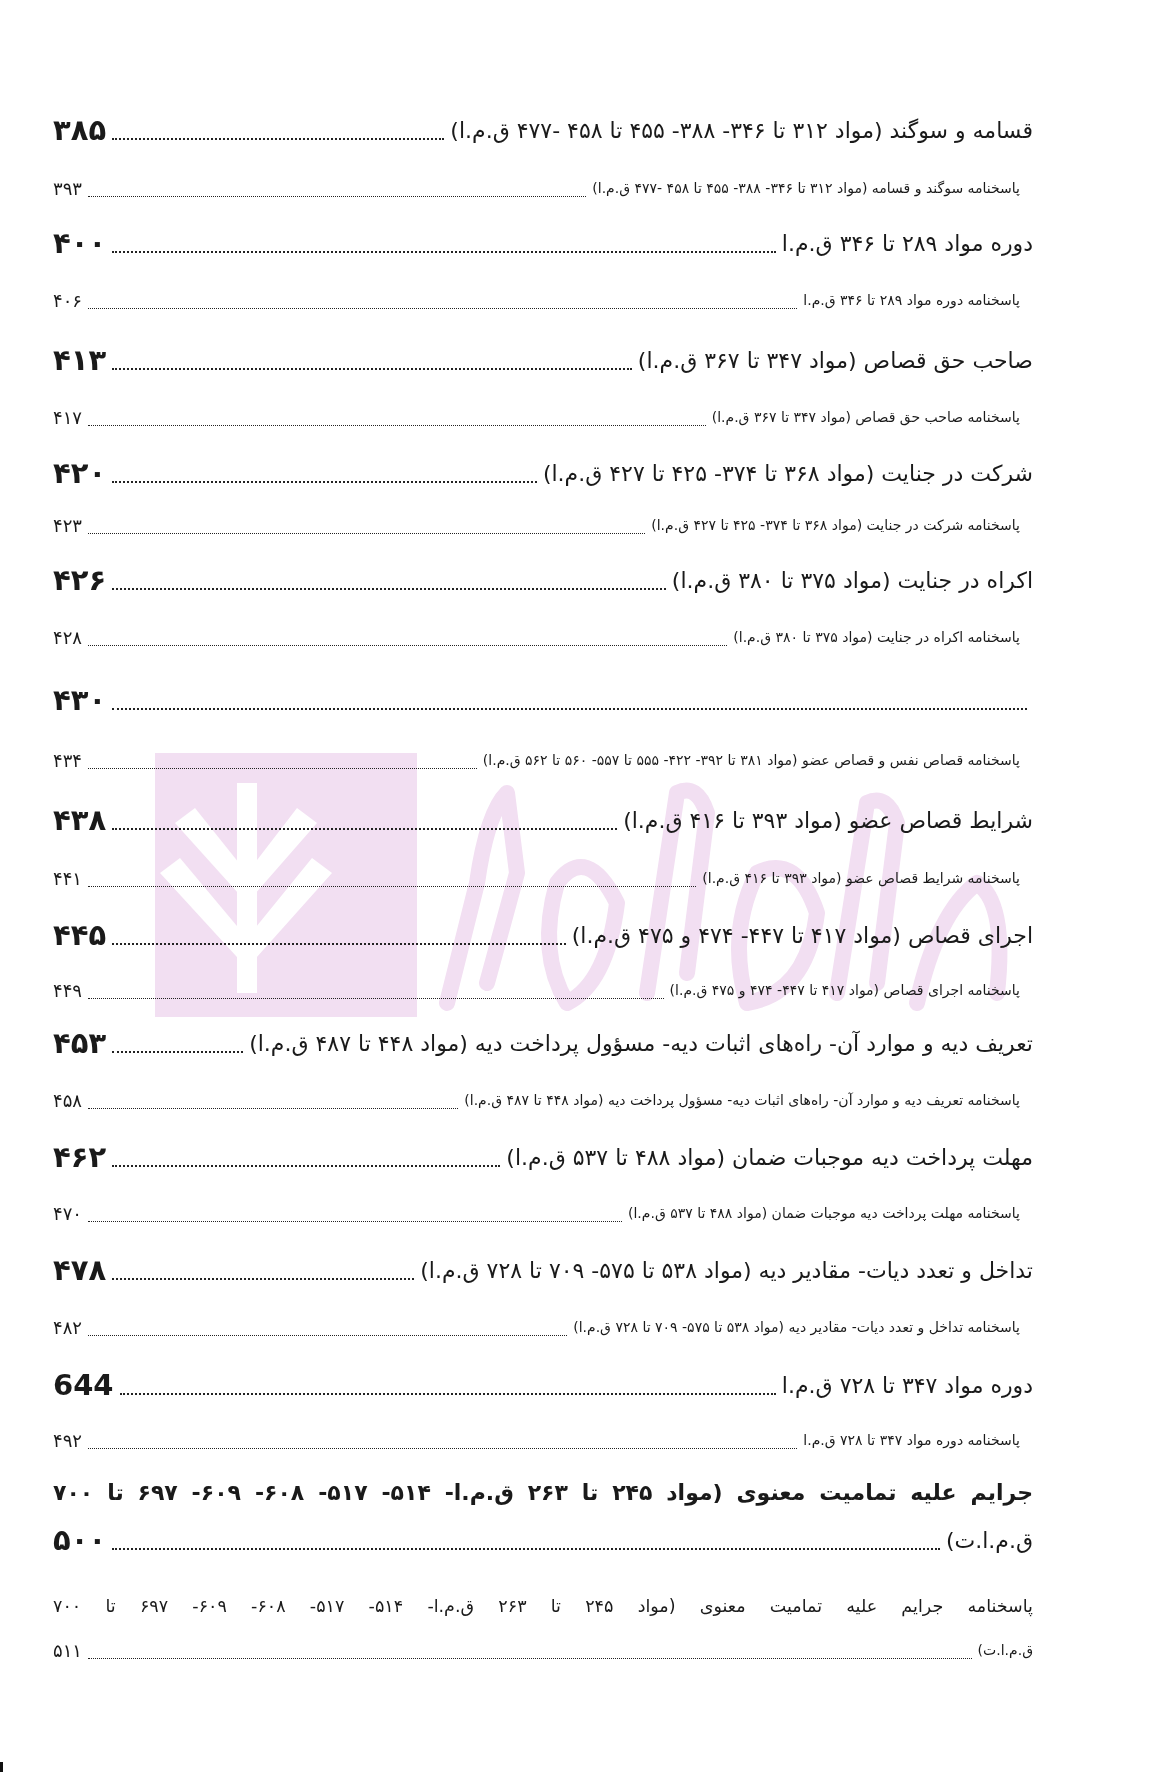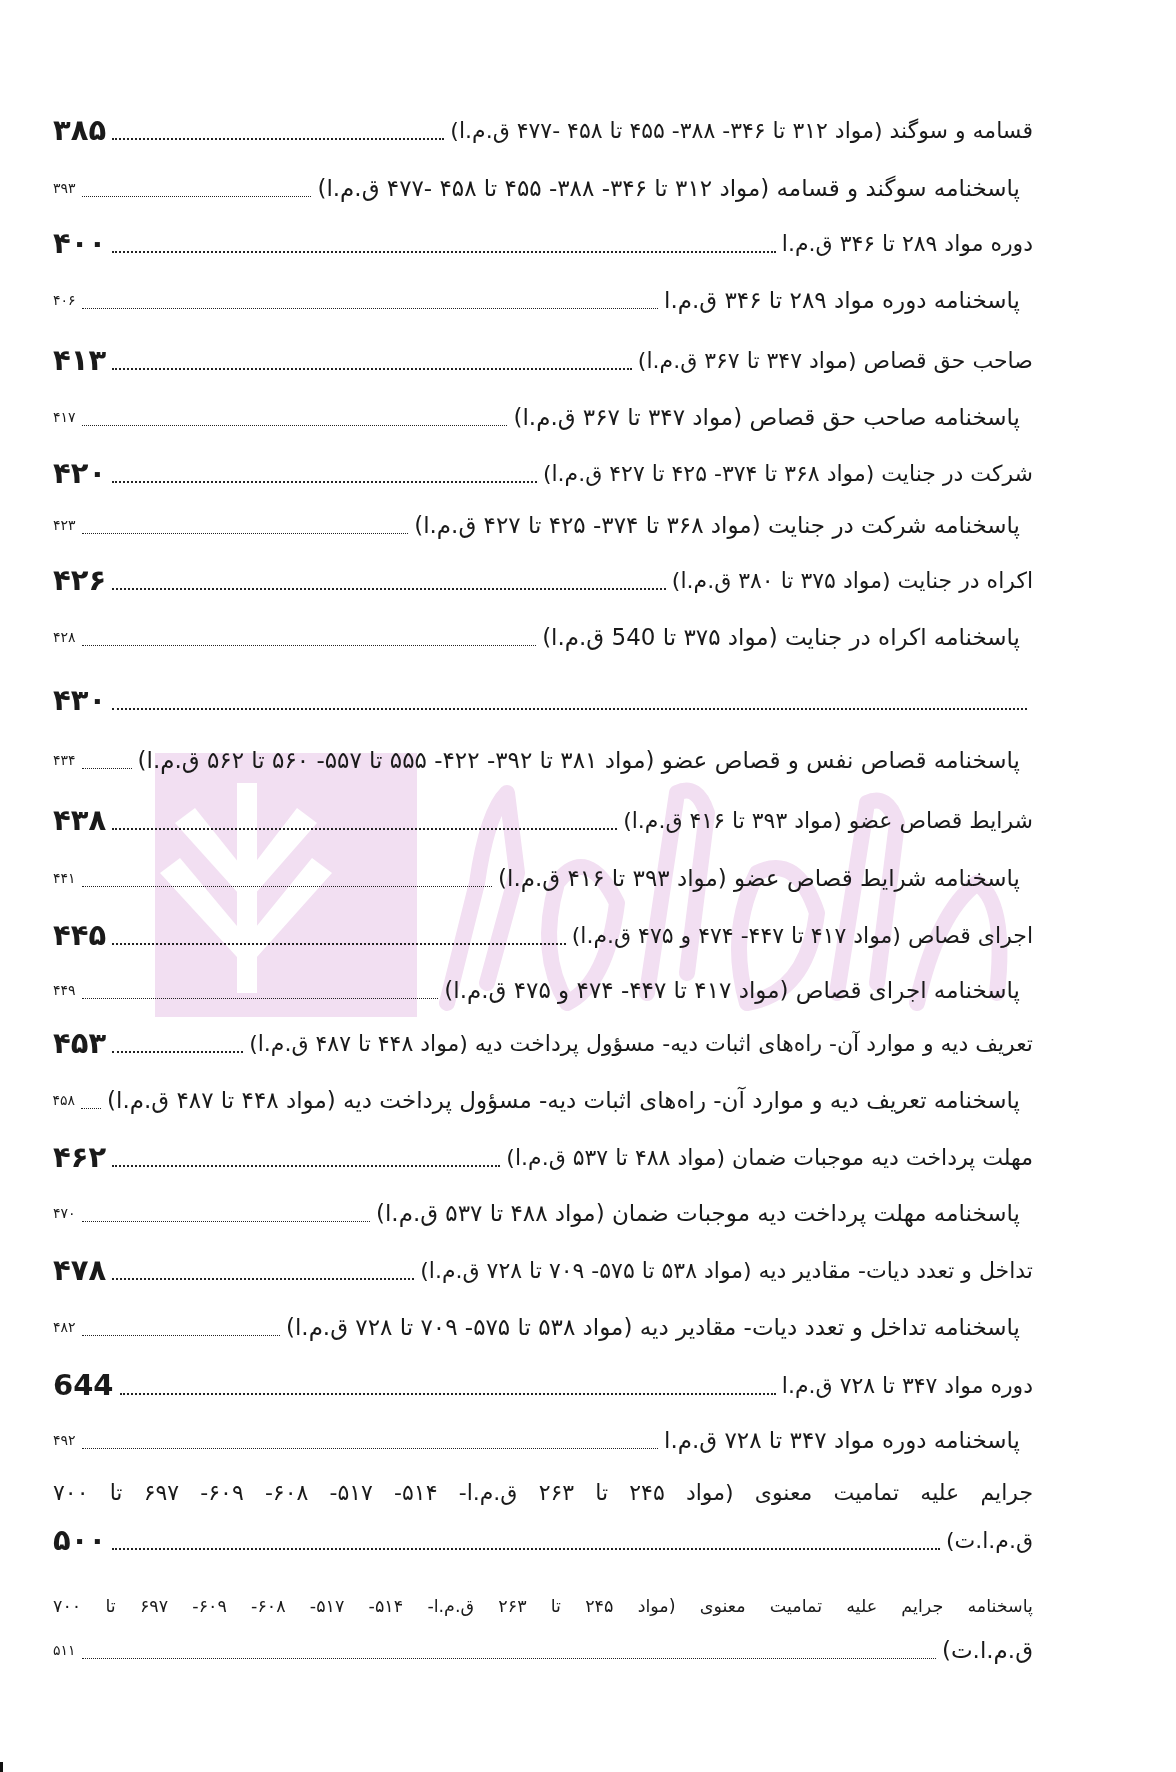--- a/index.html
+++ b/index.html
@@ -9,25 +9,25 @@
   .wm-tree { position:absolute; left:0; top:0; width:262px; height:264px; }
   .wm-logo { position:absolute; left:262px; top:0; width:606px; height:264px; background:#ffffff; }
   .wm-logo svg { position:absolute; left:0; top:0; }
   .row { position:absolute; left:53px; width:980px; height:40px; direction:rtl; display:flex; align-items:center; z-index:1; }
   .row .title { white-space:nowrap; flex:0 0 auto; }
   .row .leader { flex:1 1 auto; border-bottom:2px dotted #222; margin:0 6px; height:0; align-self:center; transform:translateY(9px); min-width:20px; }
   .row .page { flex:0 0 auto; direction:rtl; }
   .row.head .title { font-weight:normal; font-size:22px; }
   .row.head .page { font-weight:bold; font-size:29px; }
   .row.sub { width:967px; }
-  .row.sub .title { font-size:23px; }
-  .row.sub .page { font-size:14px; }
+  .row.sub .title { font-size:14px; }
+  .row.sub .page { font-size:18px; }
   .row.sub .leader { border-bottom-width:1.5px; transform:translateY(8px); }
   .line2 { position:absolute; left:53px; width:980px; direction:rtl; z-index:1; }
-  .line2.head { font-weight:normal; font-size:22px; text-align:justify; text-align-last:justify; }
+  .line2.head { font-weight:bold; font-size:22px; text-align:justify; text-align-last:justify; }
   .line2.sub { font-size:17.5px; text-align:justify; text-align-last:justify; }
   .corner-mark { position:absolute; left:0; top:1762px; width:3px; height:10px; background:#111; }
 </style>
 </head>
 <body>
 
 <div class="watermark">
   <div class="wm-tree">
     <svg width="262" height="264" viewBox="0 0 262 264">
       <rect x="0" y="0" width="262" height="264" fill="#f2dff2"></rect>
@@ -93,21 +93,21 @@
   <span class="title">پاسخنامه شرکت در جنایت (مواد ۳۶۸ تا ۳۷۴- ۴۲۵ تا ۴۲۷ ق.م.ا)</span>
   <span class="leader"></span>
   <span class="page">۴۲۳</span>
 </div>
 <div class="row head" style="top:560px">
   <span class="title">اکراه در جنایت (مواد ۳۷۵ تا ۳۸۰ ق.م.ا)</span>
   <span class="leader"></span>
   <span class="page">۴۲۶</span>
 </div>
 <div class="row sub" style="top:617px">
-  <span class="title">پاسخنامه اکراه در جنایت (مواد ۳۷۵ تا 540 ق.م.ا)</span>
+  <span class="title">پاسخنامه اکراه در جنایت (مواد ۳۷۵ تا ۳۸۰ ق.م.ا)</span>
   <span class="leader"></span>
   <span class="page">۴۲۸</span>
 </div>
 <div class="row head" style="top:680px">
   <span class="leader"></span>
   <span class="page">۴۳۰</span>
 </div>
 <div class="row sub" style="top:740px">
   <span class="title">پاسخنامه قصاص نفس و قصاص عضو (مواد ۳۸۱ تا ۳۹۲- ۴۲۲- ۵۵۵ تا ۵۵۷- ۵۶۰ تا ۵۶۲ ق.م.ا)</span>
   <span class="leader"></span>

